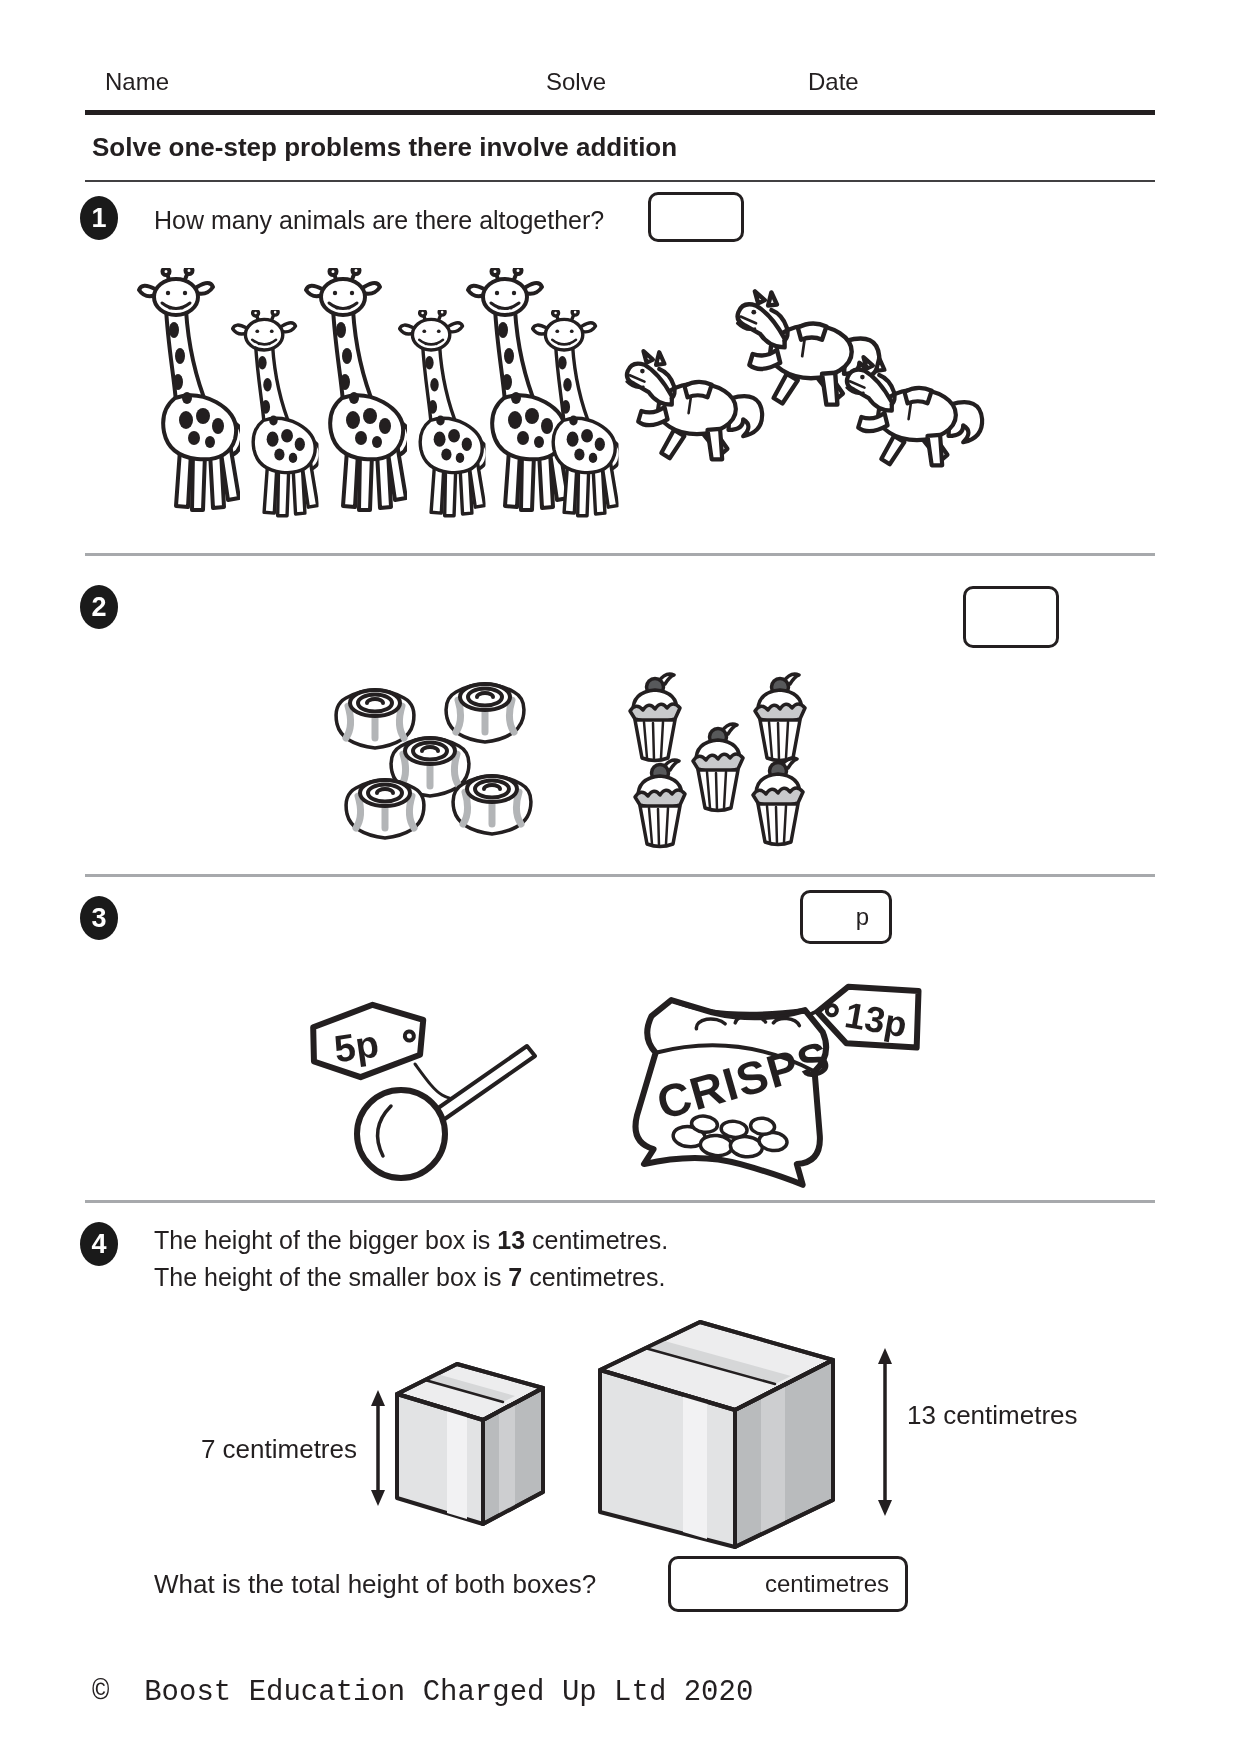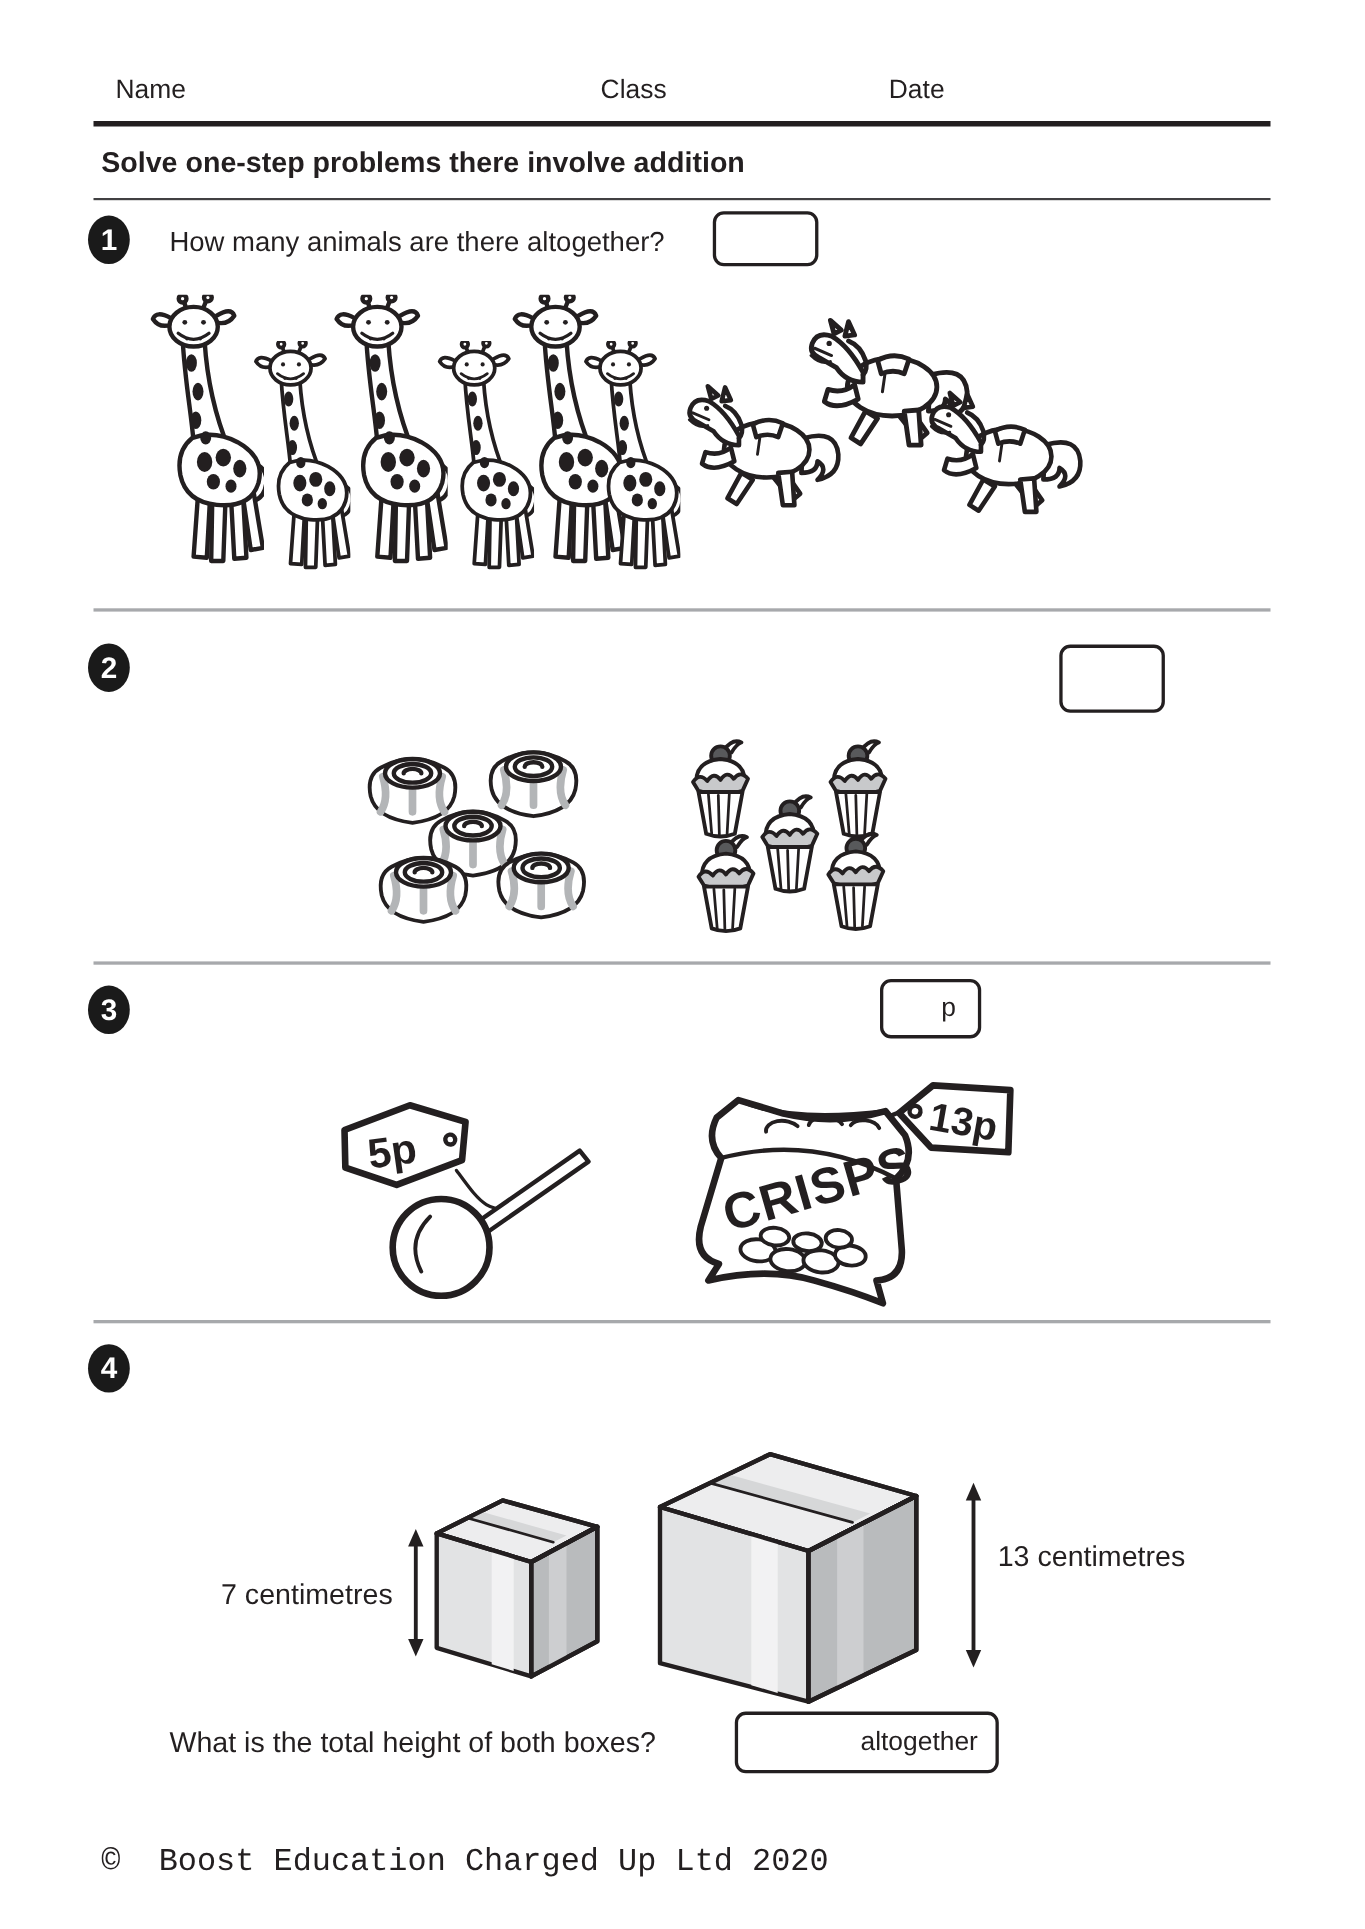--- a/index.html
+++ b/index.html
@@ -96,21 +96,21 @@
         <path d="M15 50 h40 l-7 38 q-13 5 -26 0 Z"></path>
         <path d="M24 52 l3 36 M33 53 l1 37 M43 52 l-2 36" fill="none" stroke-width="2.5"></path>
       </g>
     </symbol>
   </defs>
 </svg>
 
 <div class="page">
 
   <div class="abs hdr-label" style="left:92px; top:68px;">Name</div>
-  <div class="abs hdr-label" style="left:533px; top:68px;">Class</div>
+  <div class="abs hdr-label" style="left:533px; top:68px;">Solve</div>
   <div class="abs hdr-label" style="left:795px; top:68px;">Date</div>
   <div class="abs rule-thick" style="left:85px; top:110px; width:1070px;"></div>
 
   <div class="abs title" style="left:92px; top:132px;">Solve one-step problems there involve addition</div>
   <div class="abs rule-dark" style="left:85px; top:180px; width:1070px;"></div>
 
   <div class="abs badge" style="left:80px; top:196px;">
     <span>1</span>
   </div>
   <div class="abs qtext" style="left:154px; top:202px;">How many animals are there altogether?</div>
@@ -241,20 +241,28 @@
         <text x="34" y="150" transform="rotate(-22 34 150)" font-size="46" font-weight="bold" fill="#231f20" stroke="none" letter-spacing="1">CRISPS</text>
       </g>
     </g>
   </svg>
 
   <div class="abs rule-sep" style="left:85px; top:1200px; width:1070px;"></div>
 
   <div class="abs badge" style="left:80px; top:1222px;">
     <span>4</span>
   </div>
+  <div class="abs qtext" style="left:154px; top:1222px; line-height:37px;">
+    <div>
+      <span>The height of the bigger box is </span><b>13</b><span> centimetres.</span>
+    </div>
+    <div>
+      <span>The height of the smaller box is </span><b>7</b><span> centimetres.</span>
+    </div>
+  </div>
 
   <svg class="abs" style="left:85px; top:1302px;" width="1070" height="252" viewBox="0 0 1070 252">
     <g stroke="#231f20" stroke-width="4" stroke-linejoin="round" stroke-linecap="round">
 
       <g>
         <polygon points="515,68 615,20 748,58 650,108" fill="#ededee"></polygon>
         <polygon points="560,46 576,38 706,74 690,82" fill="#d6d7d8" stroke="none"></polygon>
         <path d="M560 46 L690 82" fill="none" stroke-width="2.5"></path>
         <polygon points="515,68 650,108 650,245 515,210" fill="#e2e3e4"></polygon>
         <polygon points="598,92 622,99 622,237 598,230" fill="#f2f2f3" stroke="none"></polygon>
@@ -287,18 +295,18 @@
         <polygon points="800,46 793,62 807,62" stroke="none"></polygon>
         <polygon points="800,214 793,198 807,198" stroke="none"></polygon>
       </g>
     </g>
     <text x="272" y="156" text-anchor="end" font-size="26" fill="#231f20">7 centimetres</text>
     <text x="822" y="122" font-size="26" fill="#231f20">13 centimetres</text>
   </svg>
 
   <div class="abs qtext" style="left:154px; top:1566px; font-size:26px;">What is the total height of both boxes?</div>
   <div class="abs answer-box" style="left:668px; top:1556px; width:240px; height:56px; padding-right:16px;">
-    <span>altogether</span>
+    <span>centimetres</span>
   </div>
 
   <div class="abs footer" style="left:92px; top:1676px;">©  Boost Education Charged Up Ltd 2020</div>
 
 </div>
 
 </body></html>

